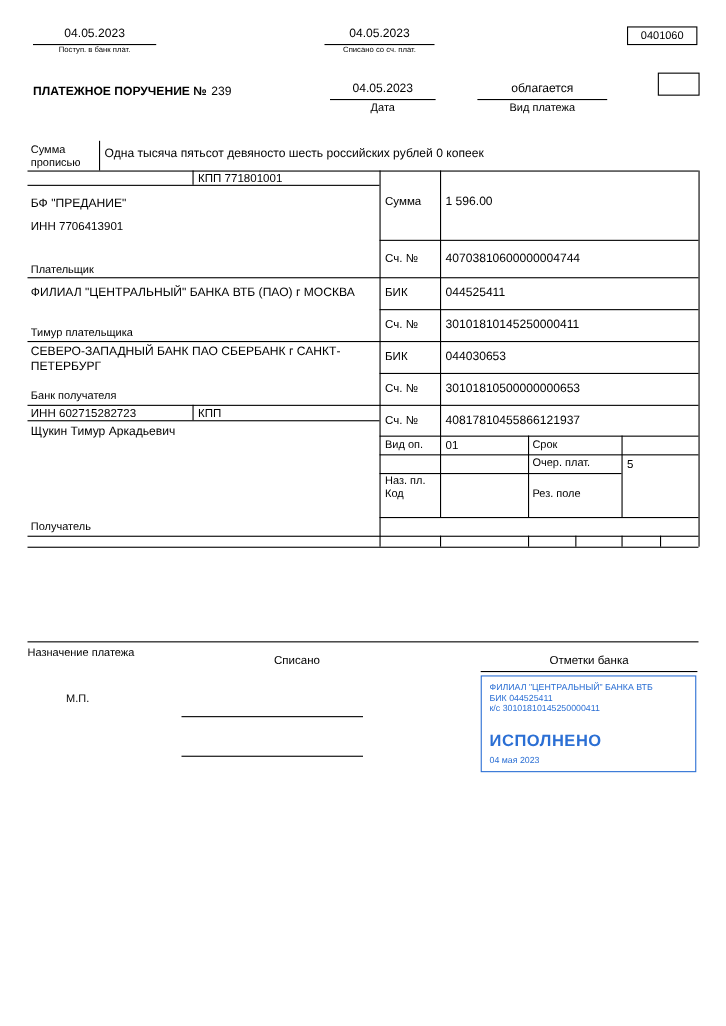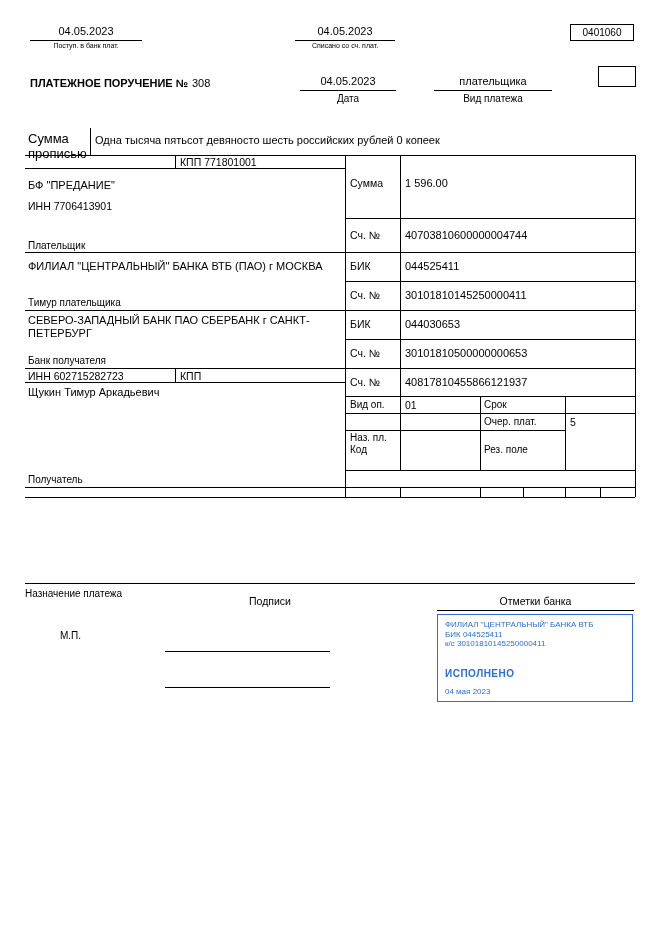--- a/index.html
+++ b/index.html
@@ -4,54 +4,54 @@
 <style>
   * { margin:0; padding:0; box-sizing:border-box; }
   html,body { background:#fff; }
   body { font-family:"Liberation Sans", sans-serif; color:#000; }
   #page { position:relative; width:660px; height:933px; background:#fff; overflow:hidden; }
   .t { position:absolute; white-space:nowrap; line-height:1.18; }
   .wrap { white-space:normal; }
   .c { text-align:center; }
   .b { font-weight:bold; }
   .s7  { font-size:7px; }
-  .s85 { font-size:13px; }
+  .s85 { font-size:10px; }
   .s10 { font-size:10px; }
   .s105{ font-size:10.5px; }
   .s11 { font-size:11px; }
   .hl { position:absolute; height:0; border-top:1px solid #000; }
   .vl { position:absolute; width:0; border-left:1px solid #000; }
   .box { position:absolute; border:1px solid #000; }
   .ul { border-bottom:1px solid #000; padding-bottom:2px; }
   #doc-number { margin-left:4px; }
   #stamp { position:absolute; left:437px; top:614px; width:196px; height:88px;
            border:1px solid #2b6fd4; color:#2b6fd4; padding:5px 7px;
            font-size:8px; line-height:9.5px; }
-  #stamp .status { font-size:10px; font-weight:bold; margin-top:20px; letter-spacing:0.5px; }
+  #stamp .status { font-size:15px; font-weight:bold; margin-top:20px; letter-spacing:0.5px; }
   #stamp .sdate  { margin-top:9px; }
 </style>
 </head>
 <body>
 
 <div id="page">
 
   <div class="t s11 c ul" style="left:30px; top:25px; width:112px;">04.05.2023</div>
   <div class="t s7 c" style="left:30px; top:42px; width:112px;">Поступ. в банк плат.</div>
   <div class="t s11 c ul" style="left:295px; top:25px; width:100px;">04.05.2023</div>
   <div class="t s7 c" style="left:295px; top:42px; width:100px;">Списано со сч. плат.</div>
   <div class="box" style="left:570px; top:24px; width:64px; height:17px;">
     <div class="s10 c" style="line-height:15px;">0401060</div>
   </div>
 
   <div class="t s11" style="left:30px; top:77px;">
-    <span class="b">ПЛАТЕЖНОЕ ПОРУЧЕНИЕ №</span><span id="doc-number">308</span>
+    <span class="b">ПЛАТЕЖНОЕ ПОРУЧЕНИЕ №</span><span id="doc-number">239</span>
   </div>
   <div class="t s11 c ul" style="left:300px; top:75px; width:96px;">04.05.2023</div>
   <div class="t s10 c" style="left:300px; top:93px; width:96px;">Дата</div>
-  <div class="t s11 c ul" style="left:434px; top:75px; width:118px;">плательщика</div>
+  <div class="t s11 c ul" style="left:434px; top:75px; width:118px;">облагается</div>
   <div class="t s10 c" style="left:434px; top:93px; width:118px;">Вид платежа</div>
   <div class="box" style="left:598px; top:66px; width:38px; height:21px;"></div>
 
   <div class="t s85 wrap" style="left:28px; top:131px; width:58px;">Сумма прописью</div>
   <div class="t s11" style="left:95px; top:134px;">Одна тысяча пятьсот девяносто шесть российских рублей 0 копеек</div>
 
   <div class="hl" style="left:25px;  top:155px; width:610px;"></div>
   <div class="hl" style="left:25px;  top:168px; width:320px;"></div>
   <div class="hl" style="left:345px; top:218px; width:290px;"></div>
   <div class="hl" style="left:25px;  top:252px; width:610px;"></div>
@@ -115,21 +115,21 @@
   <div class="t s10" style="left:484px; top:399px;">Срок</div>
   <div class="t s10" style="left:350px; top:432px;">Наз. пл.</div>
   <div class="t s10" style="left:484px; top:416px;">Очер. плат.</div>
   <div class="t s105" style="left:570px; top:416px;">5</div>
   <div class="t s10" style="left:350px; top:444px;">Код</div>
   <div class="t s10" style="left:484px; top:444px;">Рез. поле</div>
 
   <div class="hl" style="left:25px; top:583px; width:610px;"></div>
   <div class="t s10" style="left:25px; top:588px;">Назначение платежа</div>
 
-  <div class="t s105 c" style="left:190px; top:595px; width:160px;">Подписи</div>
+  <div class="t s105 c" style="left:190px; top:595px; width:160px;">Списано</div>
   <div class="t s105 c" style="left:437px; top:595px; width:197px;">Отметки банка</div>
   <div class="hl" style="left:437px; top:610px; width:197px;"></div>
   <div class="t s10" style="left:60px; top:630px;">М.П.</div>
   <div class="hl" style="left:165px; top:651px; width:165px;"></div>
   <div class="hl" style="left:165px; top:687px; width:165px;"></div>
 
   <div id="stamp" style="border-color: rgb(43, 111, 212); color: rgb(43, 111, 212);">
     <div>ФИЛИАЛ "ЦЕНТРАЛЬНЫЙ" БАНКА ВТБ</div>
     <div>БИК 044525411</div>
     <div>к/с 30101810145250000411</div>

